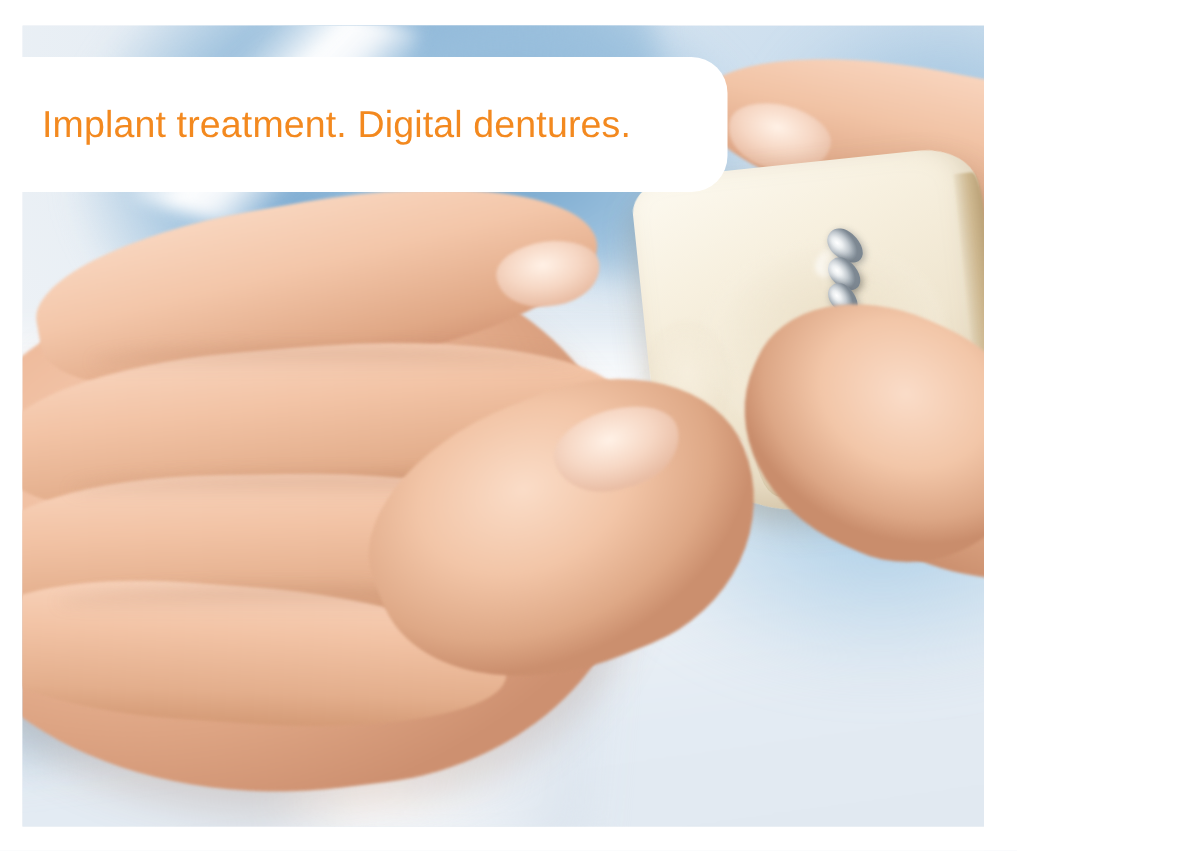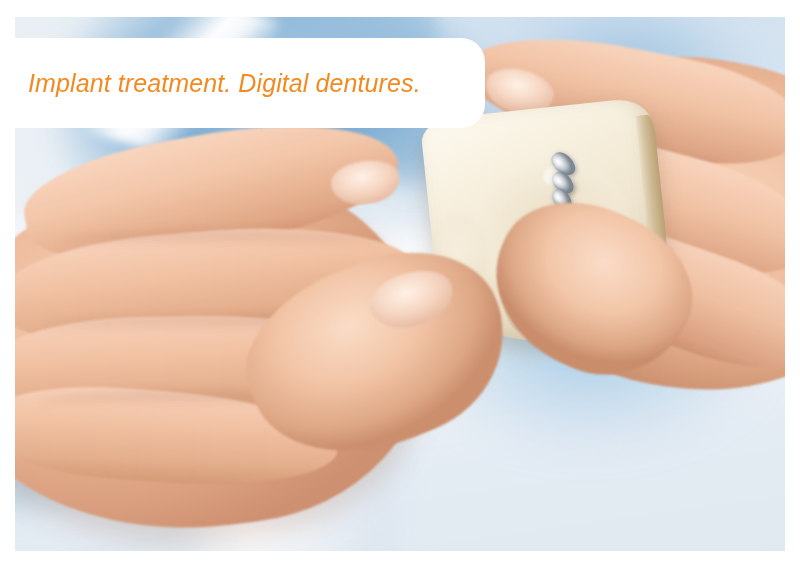--- a/index.html
+++ b/index.html
@@ -11,25 +11,24 @@
   body {
     width: 800px;
     height: 567px;
     overflow: hidden;
     font-family: "Liberation Sans", sans-serif;
   }
 
   
   .promo-canvas {
     position: relative;
-    width: 800px;
+    width: 656px;
     height: 567px;
     background: #ffffff;
     overflow: hidden;
-    font-style: italic;
   }
 
   
   .photo {
     position: absolute;
     left: 15px;
     top: 17px;
     width: 770px;
     height: 534px;
     overflow: hidden;

